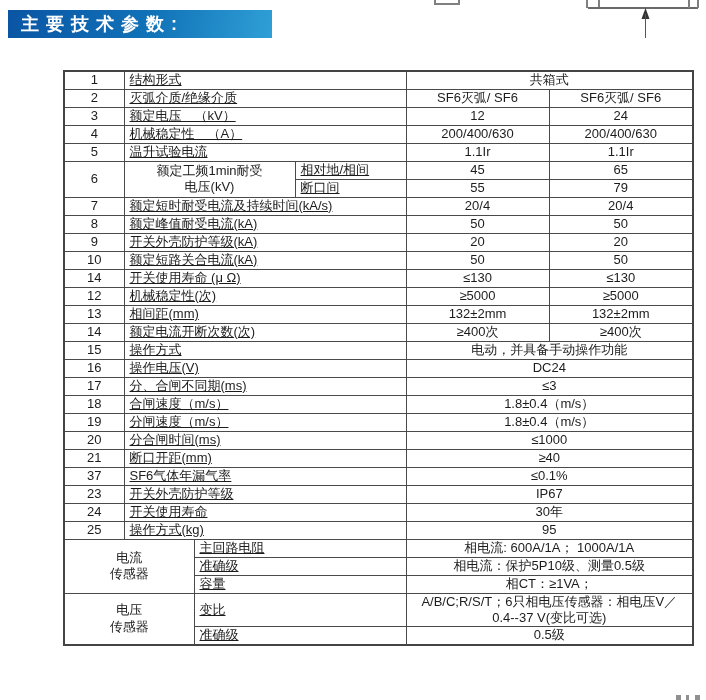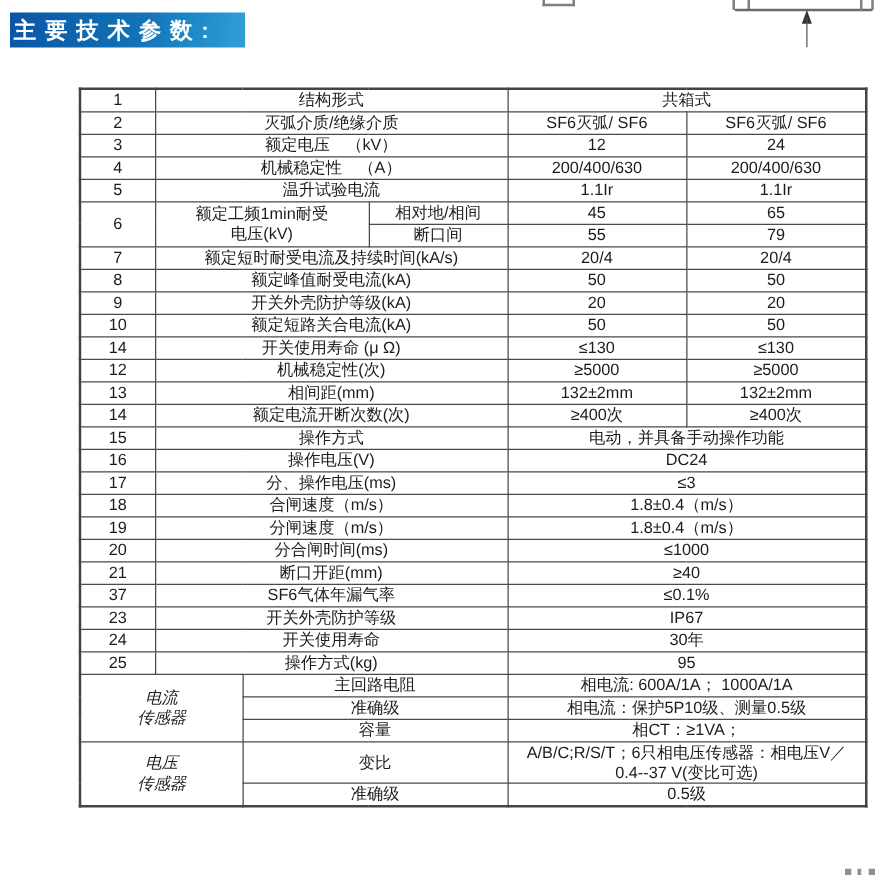--- a/index.html
+++ b/index.html
@@ -3,41 +3,41 @@
 <meta charset="utf-8">
 <style>
   html,body { margin:0; padding:0; }
   body {
     width:706px; height:700px; position:relative; overflow:hidden;
     background:#ffffff; color:#1c1c1c;
     font-family:"Liberation Sans","DejaVu Sans",sans-serif;
   }
   
   .banner {
-    position:absolute; left:8px; top:10px; width:188px; height:28px;
+    position:absolute; left:8px; top:10px; width:264px; height:28px;
     background:linear-gradient(100deg,#0a55a4 0%,#1173b8 55%,#2f9fd6 100%);
-    box-sizing:border-box; padding-left:3px;
+    box-sizing:border-box; padding-left:13px;
     color:#ffffff; font-weight:bold; font-size:18px; letter-spacing:7px;
     line-height:28px; white-space:nowrap;
   }
   
   table.spec {
     position:absolute; left:63px; top:70px; width:629px;
     border-collapse:collapse; table-layout:fixed;
     font-size:13px; border:2px solid #444444;
   }
   table.spec td {
     border:1px solid #4a4a4a; height:18px; padding:0 5px;
     line-height:1.25; vertical-align:middle; box-sizing:border-box;
     overflow:hidden;
   }
   td.n, td.v { text-align:center; padding:0 2px; }
-  td.l  { text-align:center; }
+  td.l  { text-align:left;text-decoration:underline; }
   td.lm { text-align:center; white-space:pre-line; }
-  td.s  { text-align:center; white-space:pre-line;font-style:italic; }
+  td.s  { text-align:center; white-space:pre-line; }
   
   .frag-a {
     position:absolute; left:434px; top:0; width:26px; height:5px;
     border:2px solid #808080; border-top:none; box-sizing:border-box;
   }
   .frag-line { position:absolute; left:588px; top:7px; width:110px; height:2px; background:#6a6a6a; }
   .frag-bl {
     position:absolute; left:586px; top:0; width:14px; height:8px;
     border-left:2px solid #808080; border-right:2px solid #808080; box-sizing:border-box;
   }
@@ -174,21 +174,21 @@
         <td class="l" colspan="3">操作方式</td>
         <td class="v" colspan="2">电动，并具备手动操作功能</td>
       </tr>
       <tr>
         <td class="n">16</td>
         <td class="l" colspan="3">操作电压(V)</td>
         <td class="v" colspan="2">DC24</td>
       </tr>
       <tr>
         <td class="n">17</td>
-        <td class="l" colspan="3">分、操作电压(ms)</td>
+        <td class="l" colspan="3">分、合闸不同期(ms)</td>
         <td class="v" colspan="2">≤3</td>
       </tr>
       <tr>
         <td class="n">18</td>
         <td class="l" colspan="3">合闸速度（m/s）</td>
         <td class="v" colspan="2">1.8±0.4（m/s）</td>
       </tr>
       <tr>
         <td class="n">19</td>
         <td class="l" colspan="3">分闸速度（m/s）</td>

